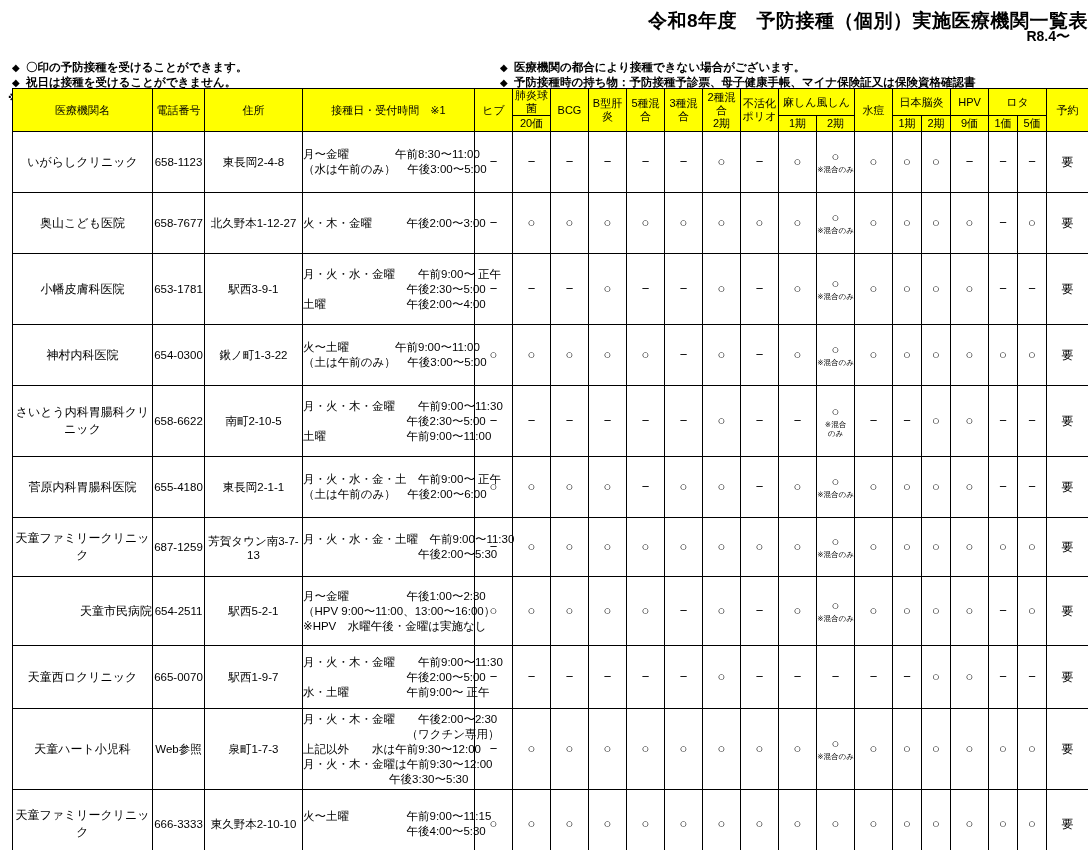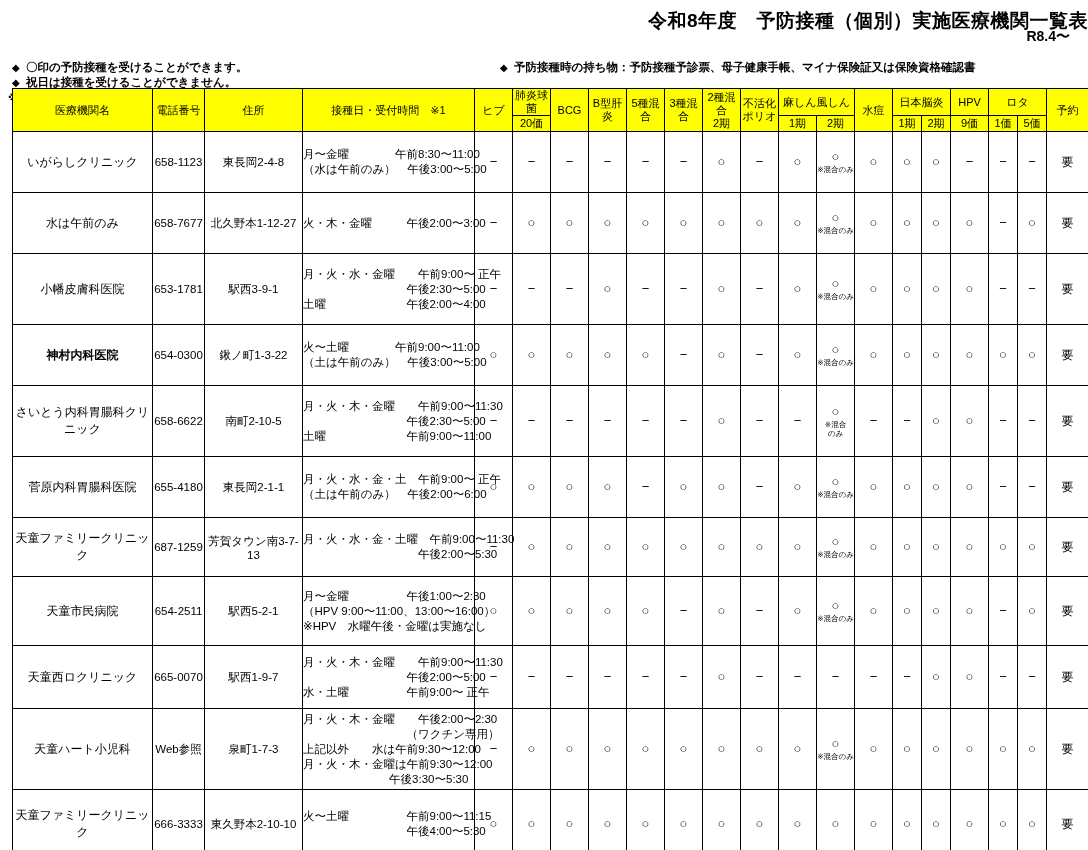--- a/index.html
+++ b/index.html
@@ -175,20 +175,23 @@
   <div class="notes">
     <div class="notes-col notes-left">
       <div class="note-line">
         <span class="bullet">◆</span><span>〇印の予防接種を受けることができます。</span>
       </div>
       <div class="note-line">
         <span class="bullet">◆</span><span>祝日は接種を受けることができません。</span>
       </div>
     </div>
     <div class="notes-col notes-right">
+      <div class="note-line">
+        <span class="bullet">◆</span><span>医療機関の都合により接種できない場合がございます。</span>
+      </div>
       <div class="note-line">
         <span class="bullet">◆</span><span>予防接種時の持ち物：予防接種予診票、母子健康手帳、マイナ保険証又は保険資格確認書</span>
       </div>
     </div>
     <div class="note-footnote">※1　医療機関の接種日・受付時間は変更になる場合がありますので、事前にご確認ください。</div>
   </div>
 
   <div class="tbl-wrap">
     <table class="main">
       <colgroup>
@@ -273,21 +276,21 @@
             <td class="mark"><span class="m-o">○</span><span class="sub">※混合のみ</span></td>
             <td class="mark"><span class="m-o">○</span></td>
             <td class="mark"><span class="m-o">○</span></td>
             <td class="mark"><span class="m-o">○</span></td>
             <td class="mark"><span class="m-d">−</span></td>
             <td class="mark"><span class="m-d">−</span></td>
             <td class="mark"><span class="m-d">−</span></td>
             <td class="book"><span>要</span></td>
           </tr>
           <tr>
-            <td class="name" style="height: 60px;">水は午前のみ</td>
+            <td class="name" style="height: 60px;">奥山こども医院</td>
             <td class="tel" style="white-space: pre-line;">658-7677</td>
             <td class="addr">北久野本1-12-27</td>
             <td class="sched">
               <span class="sched-line">火・木・金曜　　　午後2:00〜3:00</span>
             </td>
             <td class="mark"><span class="m-d">−</span></td>
             <td class="mark"><span class="m-o">○</span></td>
             <td class="mark"><span class="m-o">○</span></td>
             <td class="mark"><span class="m-o">○</span></td>
             <td class="mark"><span class="m-o">○</span></td>
@@ -325,21 +328,21 @@
             <td class="mark"><span class="m-o">○</span><span class="sub">※混合のみ</span></td>
             <td class="mark"><span class="m-o">○</span></td>
             <td class="mark"><span class="m-o">○</span></td>
             <td class="mark"><span class="m-o">○</span></td>
             <td class="mark"><span class="m-o">○</span></td>
             <td class="mark"><span class="m-d">−</span></td>
             <td class="mark"><span class="m-d">−</span></td>
             <td class="book"><span>要</span></td>
           </tr>
           <tr>
-            <td class="name" style="height: 60px; font-weight: bold;">神村内科医院</td>
+            <td class="name" style="height: 60px;">神村内科医院</td>
             <td class="tel" style="white-space: pre-line;">654-0300</td>
             <td class="addr">鍬ノ町1-3-22</td>
             <td class="sched">
               <span class="sched-line">火〜土曜　　　　午前9:00〜11:00</span>
               <span class="sched-line">（土は午前のみ）　午後3:00〜5:00</span>
             </td>
             <td class="mark"><span class="m-o">○</span></td>
             <td class="mark"><span class="m-o">○</span></td>
             <td class="mark"><span class="m-o">○</span></td>
             <td class="mark"><span class="m-o">○</span></td>
@@ -431,21 +434,21 @@
             <td class="mark"><span class="m-o">○</span><span class="sub">※混合のみ</span></td>
             <td class="mark"><span class="m-o">○</span></td>
             <td class="mark"><span class="m-o">○</span></td>
             <td class="mark"><span class="m-o">○</span></td>
             <td class="mark"><span class="m-o">○</span></td>
             <td class="mark"><span class="m-o">○</span></td>
             <td class="mark"><span class="m-o">○</span></td>
             <td class="book"><span>要</span></td>
           </tr>
           <tr>
-            <td class="name" style="height: 68px;">天童市民病院</td>
+            <td class="name" style="height: 68px; text-align: right;">天童市民病院</td>
             <td class="tel" style="white-space: pre-line;">654-2511</td>
             <td class="addr">駅西5-2-1</td>
             <td class="sched">
               <span class="sched-line">月〜金曜　　　　　午後1:00〜2:30</span>
               <span class="sched-line">（HPV 9:00〜11:00、13:00〜16:00）</span>
               <span class="sched-line">※HPV　水曜午後・金曜は実施なし</span>
             </td>
             <td class="mark"><span class="m-o">○</span></td>
             <td class="mark"><span class="m-o">○</span></td>
             <td class="mark"><span class="m-o">○</span></td>

